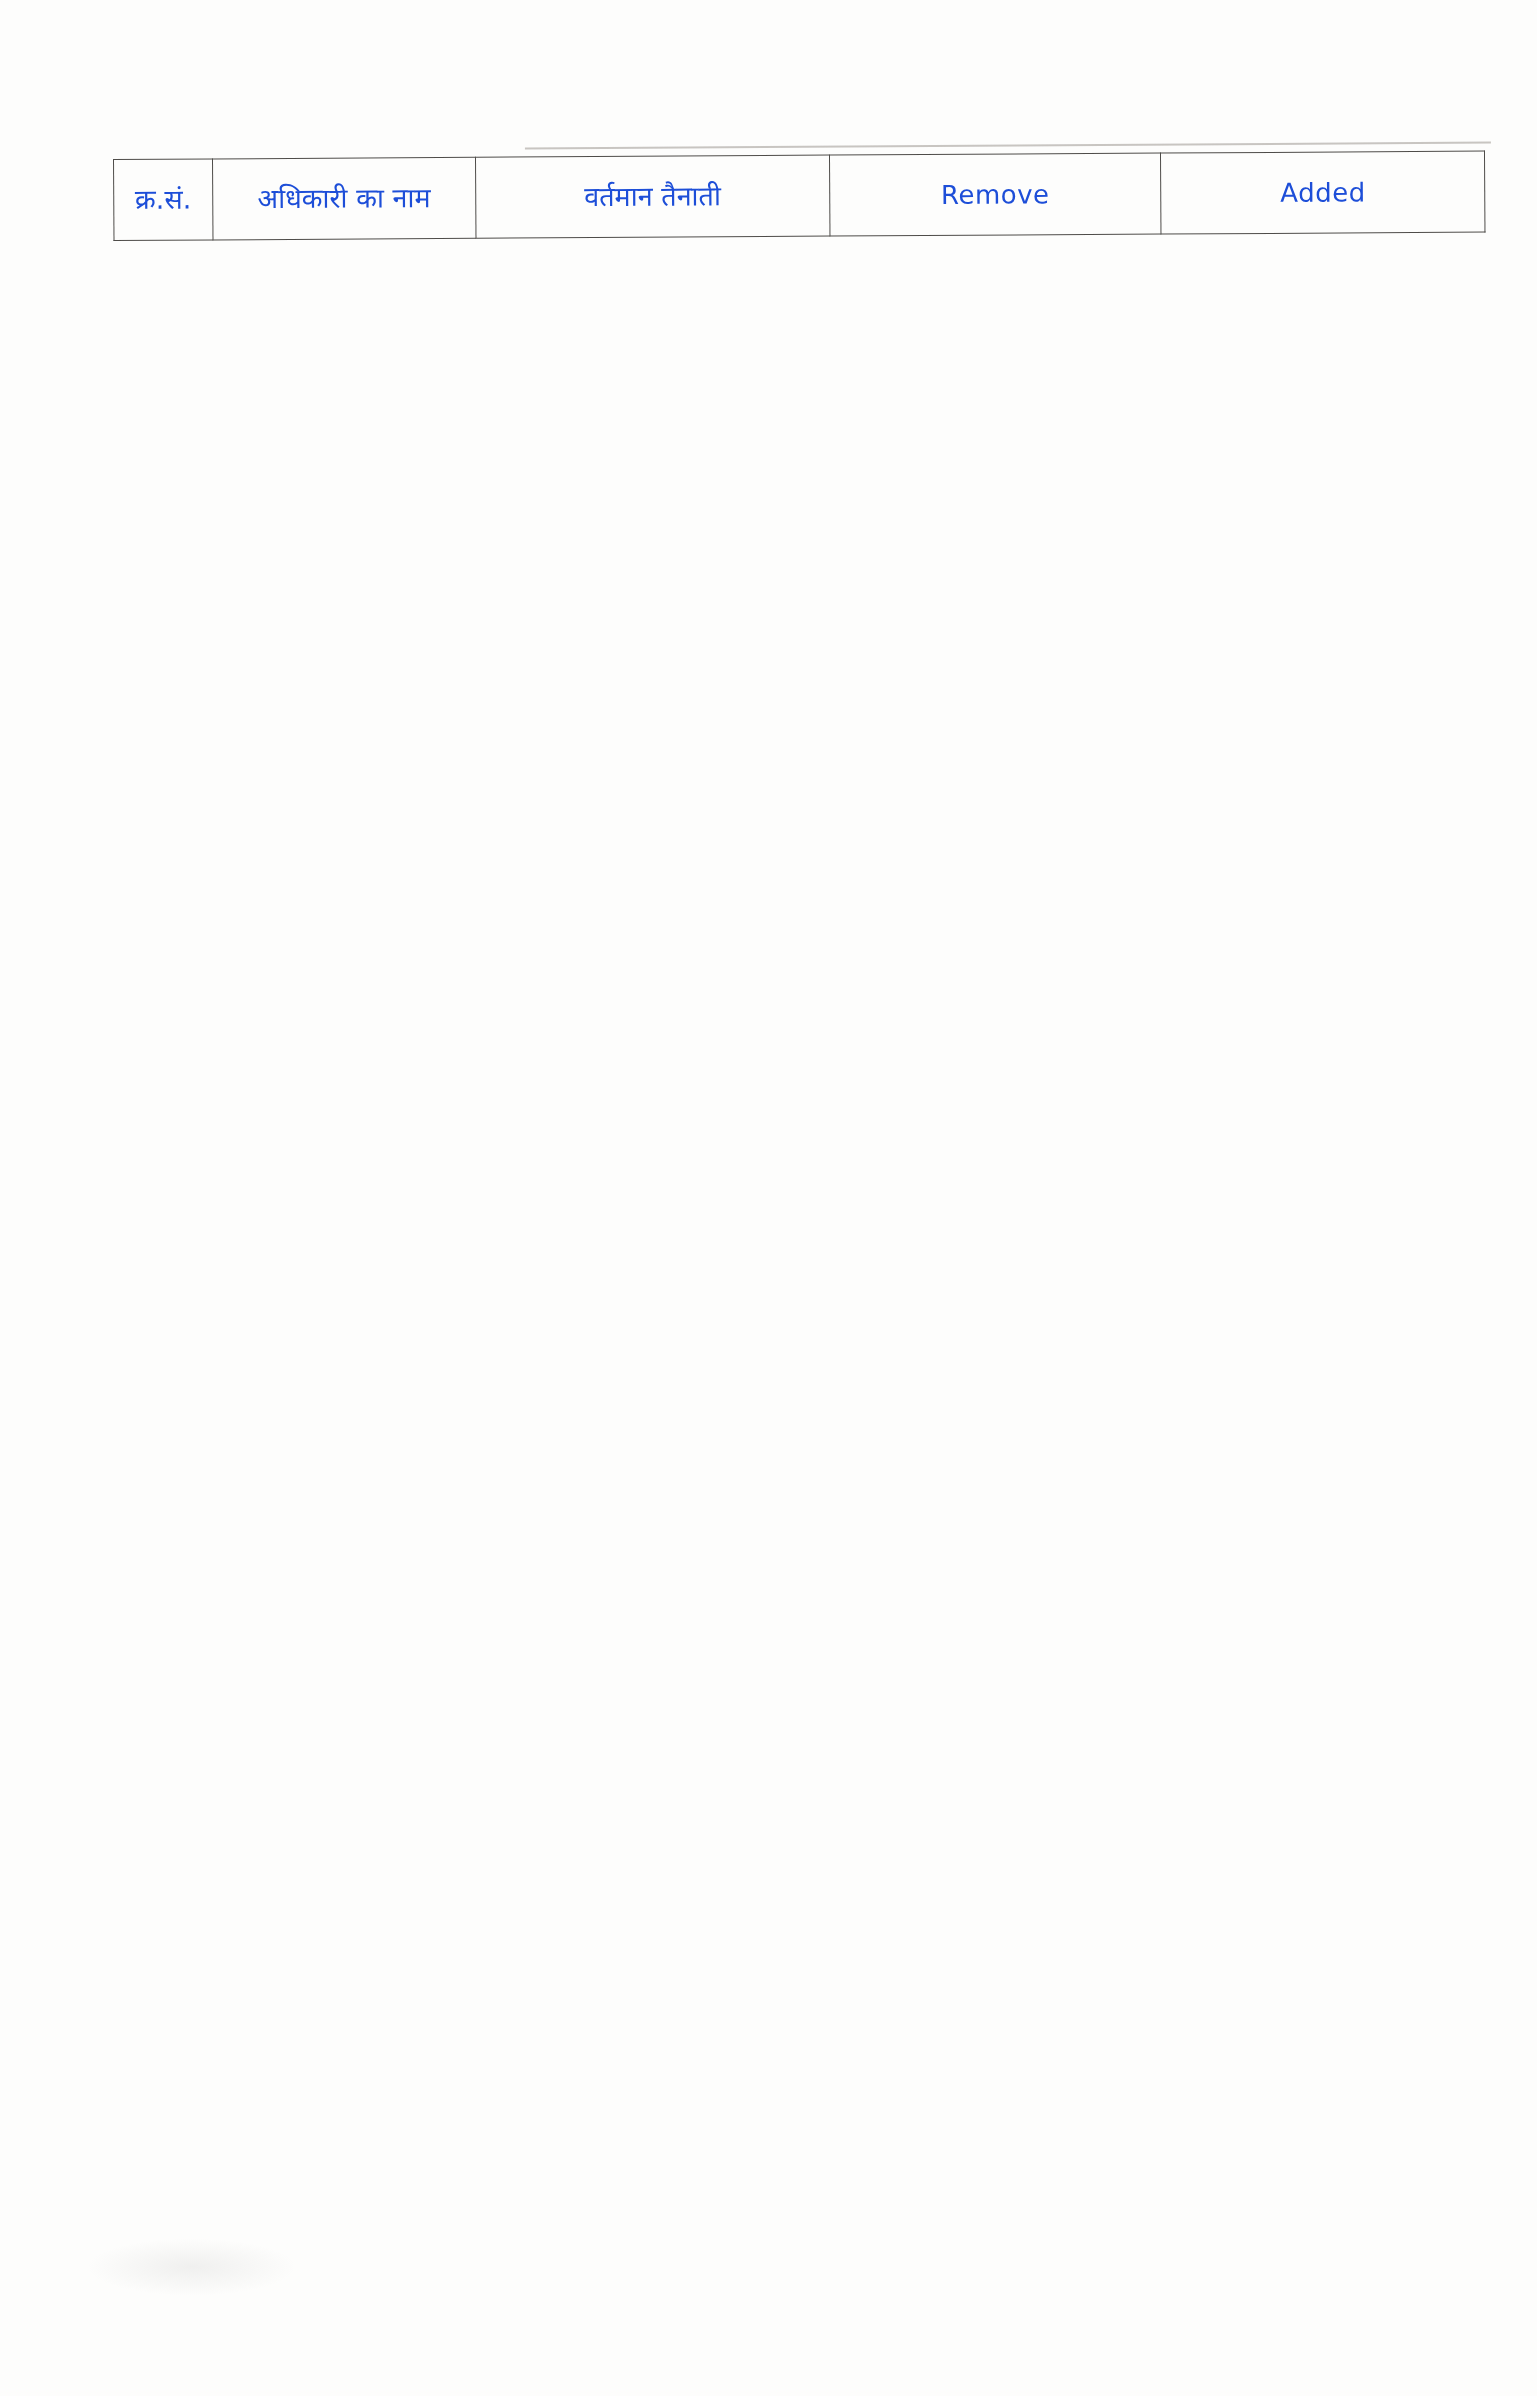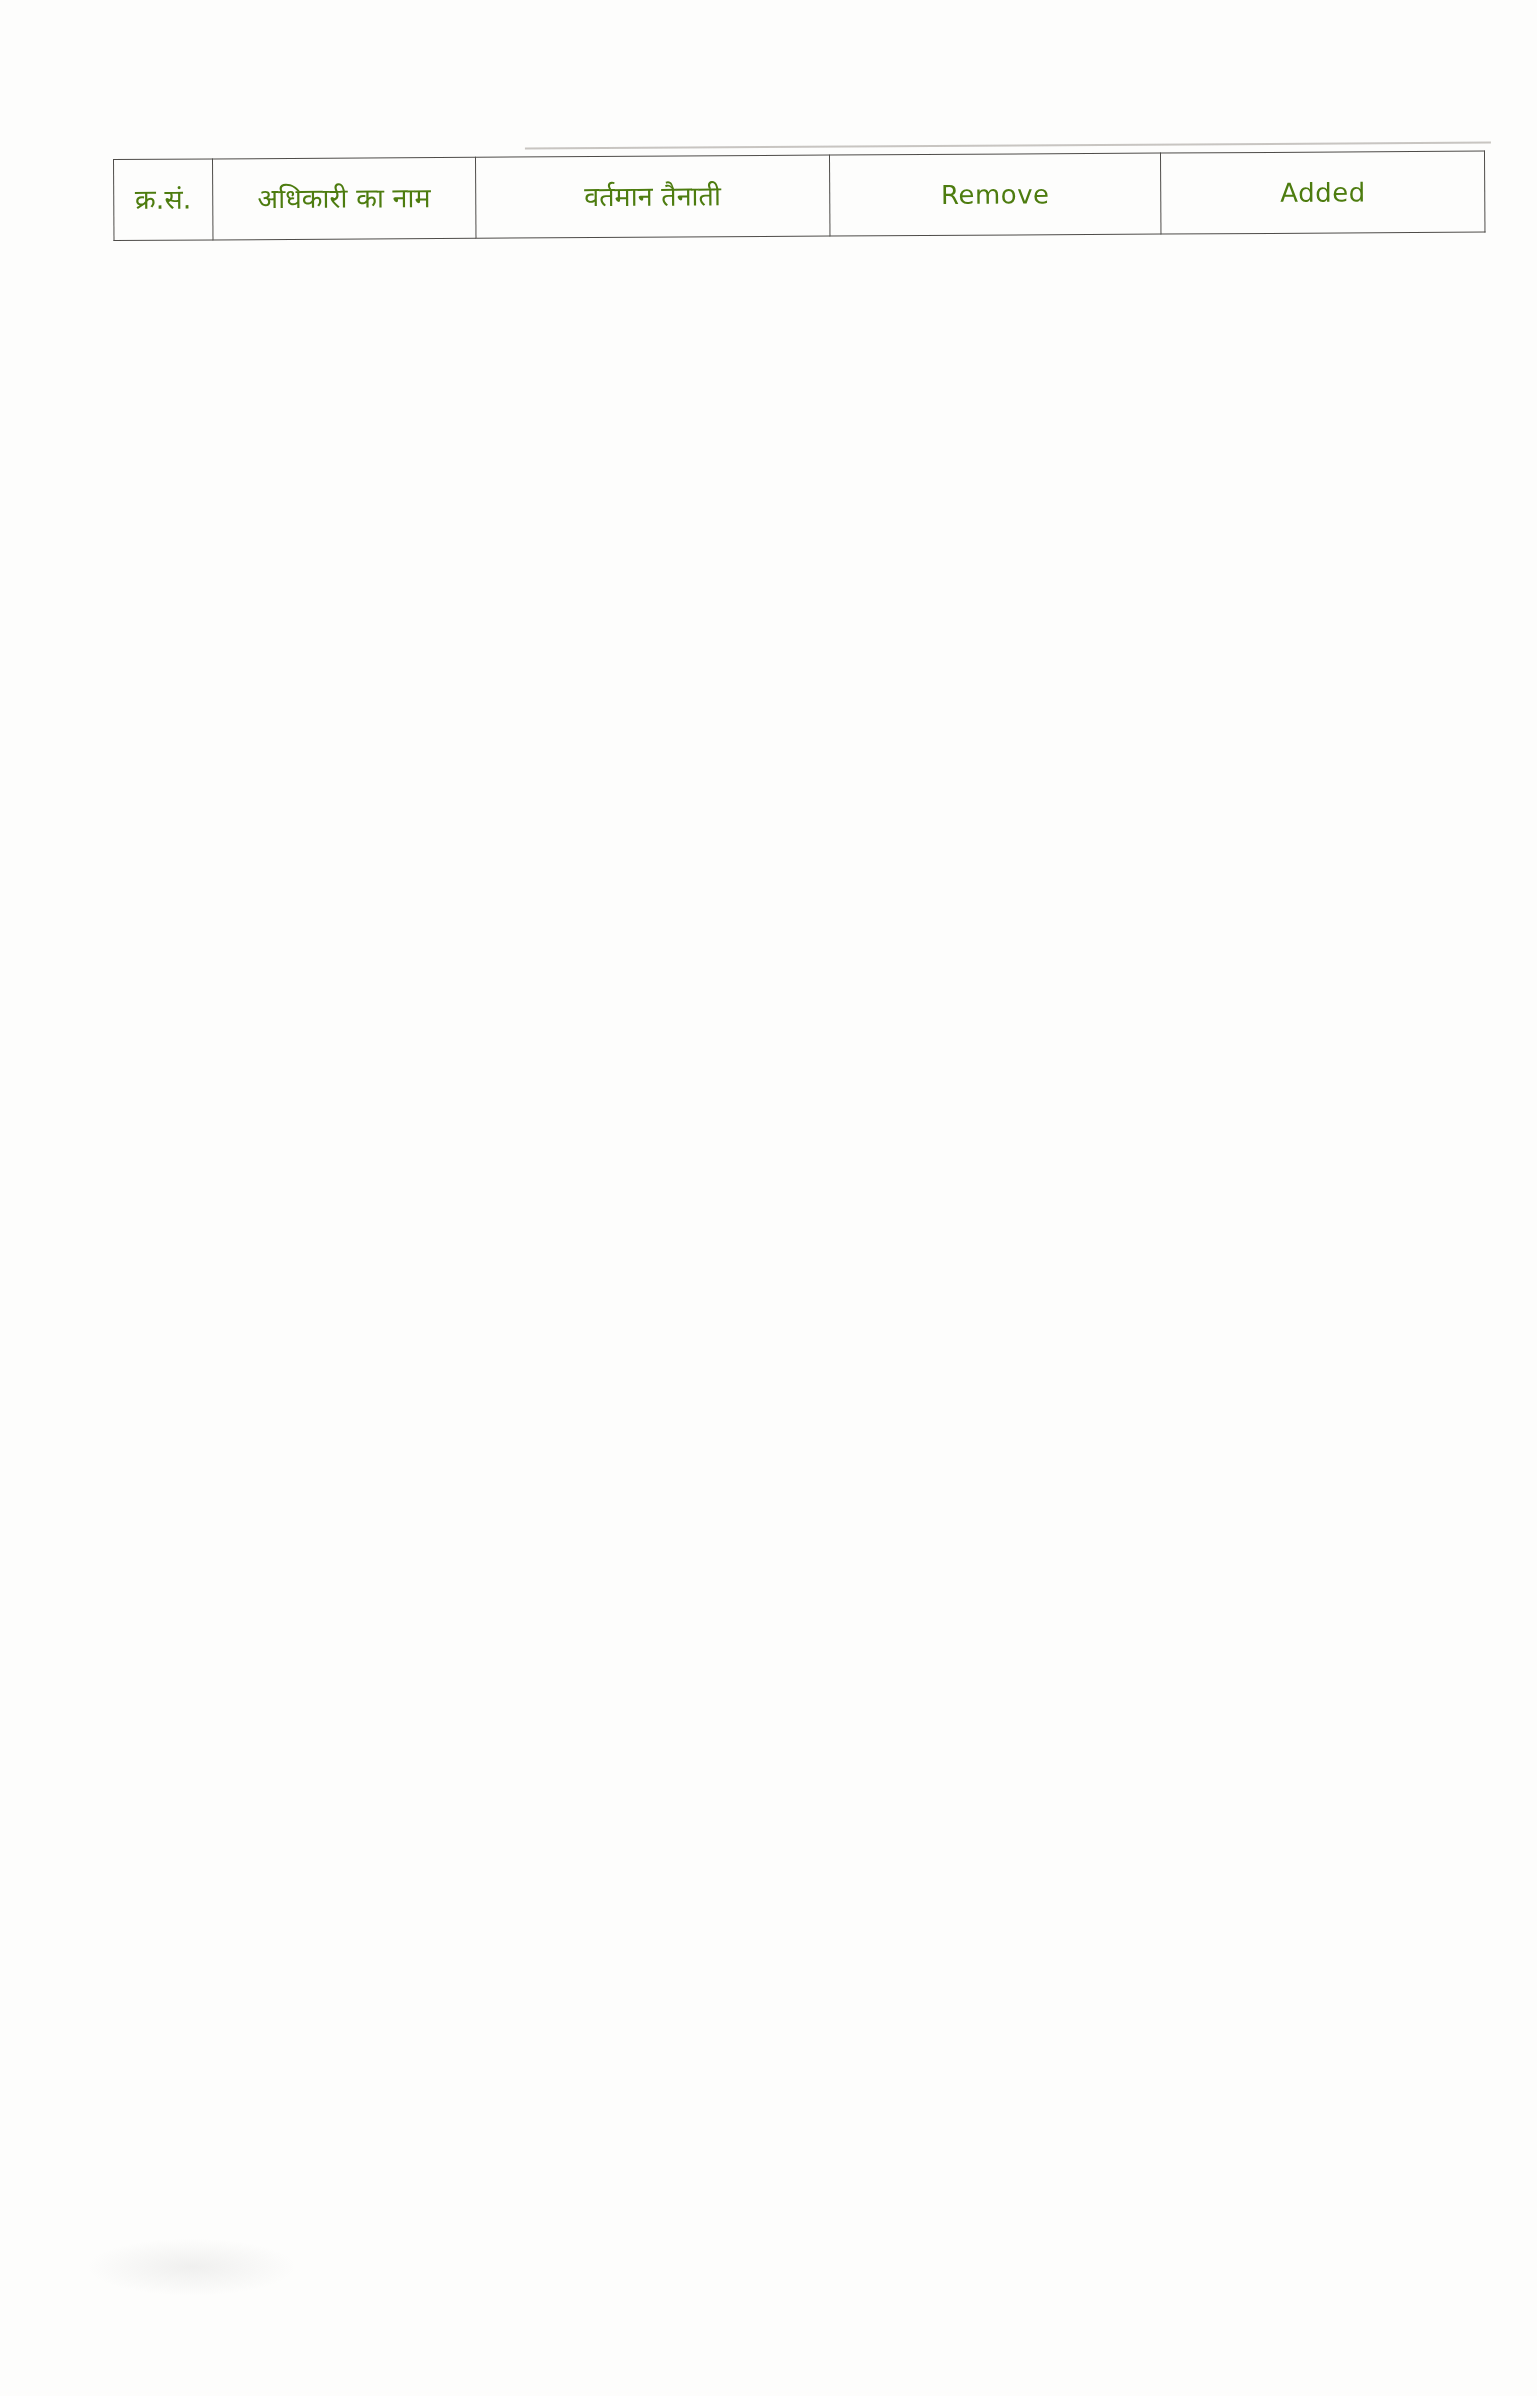--- a/index.html
+++ b/index.html
@@ -7,21 +7,21 @@
     padding: 0;
     background: #ffffff;
   }
   .page {
     position: relative;
     width: 1537px;
     height: 2397px;
     background: #fdfdfc;
     overflow: hidden;
     font-family: "DejaVu Sans", "Liberation Sans", sans-serif;
-    color: #4d7c0f;
+    color: #1d4ed8;
   }
   
   .page::after {
     content: "";
     position: absolute;
     left: 86px; top: 2238px;
     width: 211px; height: 58px;
     background: radial-gradient(ellipse at center, rgba(120,120,120,0.10), rgba(120,120,120,0) 70%);
     pointer-events: none;
   }

